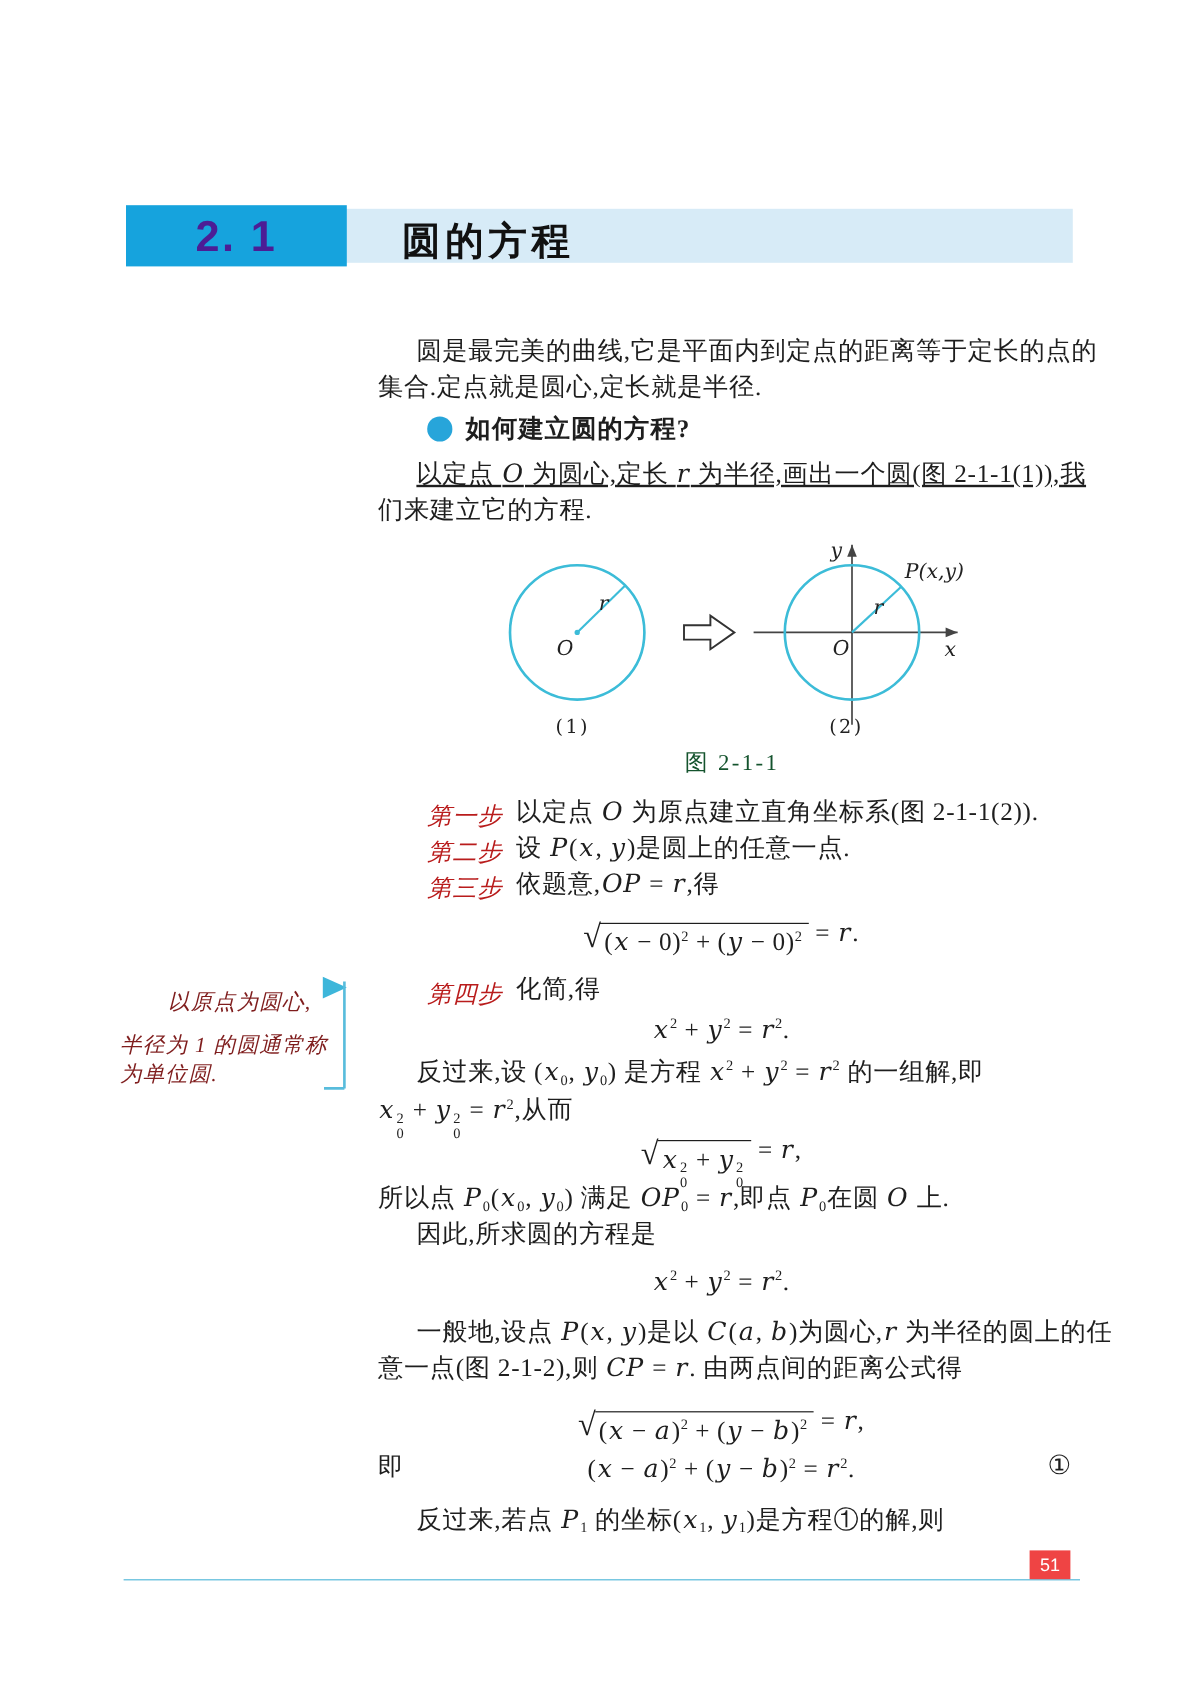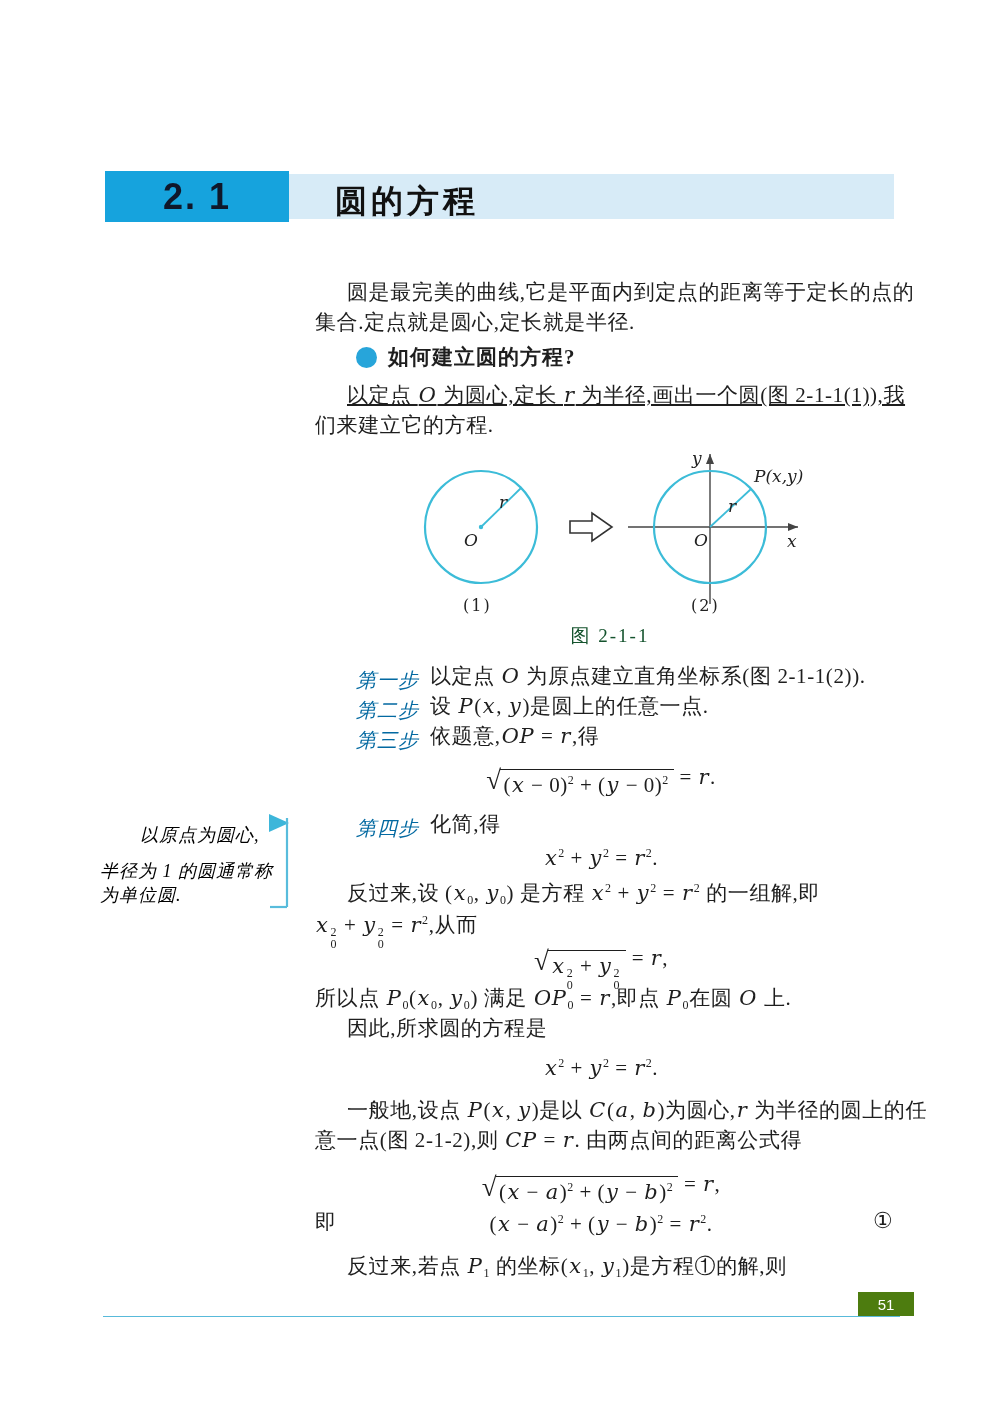--- a/index.html
+++ b/index.html
@@ -4,42 +4,42 @@
 <style>
   html,body{margin:0;padding:0;background:#e8e8e8;}
   .page{position:relative;width:1000px;height:1402px;background:#ffffff;overflow:hidden;
         font-family:"Liberation Serif","DejaVu Serif",serif;color:#1e1e1e;}
   .abs{position:absolute;}
   
   .hd-bar{left:105px;top:174px;width:789px;height:45px;background:#d7ebf7;}
   .hd-box{left:105px;top:171px;width:184px;height:51px;background:#16a3dd;
           display:flex;align-items:center;justify-content:center;}
   .hd-num{font-family:"Liberation Sans","DejaVu Sans",sans-serif;font-weight:bold;
-          font-size:36px;color:#0f172a;letter-spacing:2px;}
+          font-size:36px;color:#4c1d95;letter-spacing:2px;}
   .hd-title{left:335px;top:180px;font-size:32px;font-weight:bold;letter-spacing:4px;color:#111;}
   
   .bl{font-size:21px;letter-spacing:0.6px;white-space:nowrap;line-height:1;}
-  .step-label{font-size:20px;font-style:italic;color:#0369a1;letter-spacing:1px;white-space:nowrap;}
+  .step-label{font-size:20px;font-style:italic;color:#b91c1c;letter-spacing:1px;white-space:nowrap;}
   .bullet{width:21px;height:21px;border-radius:50%;background:#27a5da;}
   .formula{left:315px;width:572px;text-align:center;font-size:21px;letter-spacing:0.5px;white-space:nowrap;}
   i{font-family:"DejaVu Serif","Liberation Serif",serif;font-style:italic;padding:0 1px;}
   sup{font-size:12px;vertical-align:8px;line-height:0;}
   sub{font-size:12px;vertical-align:-4px;line-height:0;}
   .ss{display:inline-flex;flex-direction:column;align-items:center;font-size:12px;
       line-height:1;vertical-align:-4px;font-style:normal;margin:0 1px;}
   .rad{display:inline-flex;align-items:flex-start;vertical-align:-7px;}
   .rs{font-size:27px;line-height:1;font-style:normal;transform:translateY(-2px);margin-right:-1px;}
   .rb{display:inline-block;border-top:1.6px solid #1e1e1e;padding:3px 5px 0 3px;}
   
-  .note{font-size:18px;font-style:italic;color:#000000;letter-spacing:1px;white-space:nowrap;text-align:right;}
+  .note{font-size:18px;font-style:italic;color:#7f1d1d;letter-spacing:1px;white-space:nowrap;text-align:right;}
   
   .figcap{font-size:19px;letter-spacing:2px;color:#14532d;text-align:center;}
   
   .foot-rule{left:103px;top:1316px;width:797px;border-top:1.6px solid #58bada;height:0;}
-  .foot-box{left:858px;top:1292px;width:56px;height:24px;background:#4d7c0f;color:#fff;
+  .foot-box{left:858px;top:1292px;width:34px;height:24px;background:#ef4444;color:#fff;
             font-family:"Liberation Sans","DejaVu Sans",sans-serif;font-size:15px;
             display:flex;align-items:center;justify-content:center;}
   .eqnum{font-size:22px;}
   svg text{font-family:"DejaVu Serif","Liberation Serif",serif;}
 </style>
 </head>
 <body>
 
 <div class="page">
 

